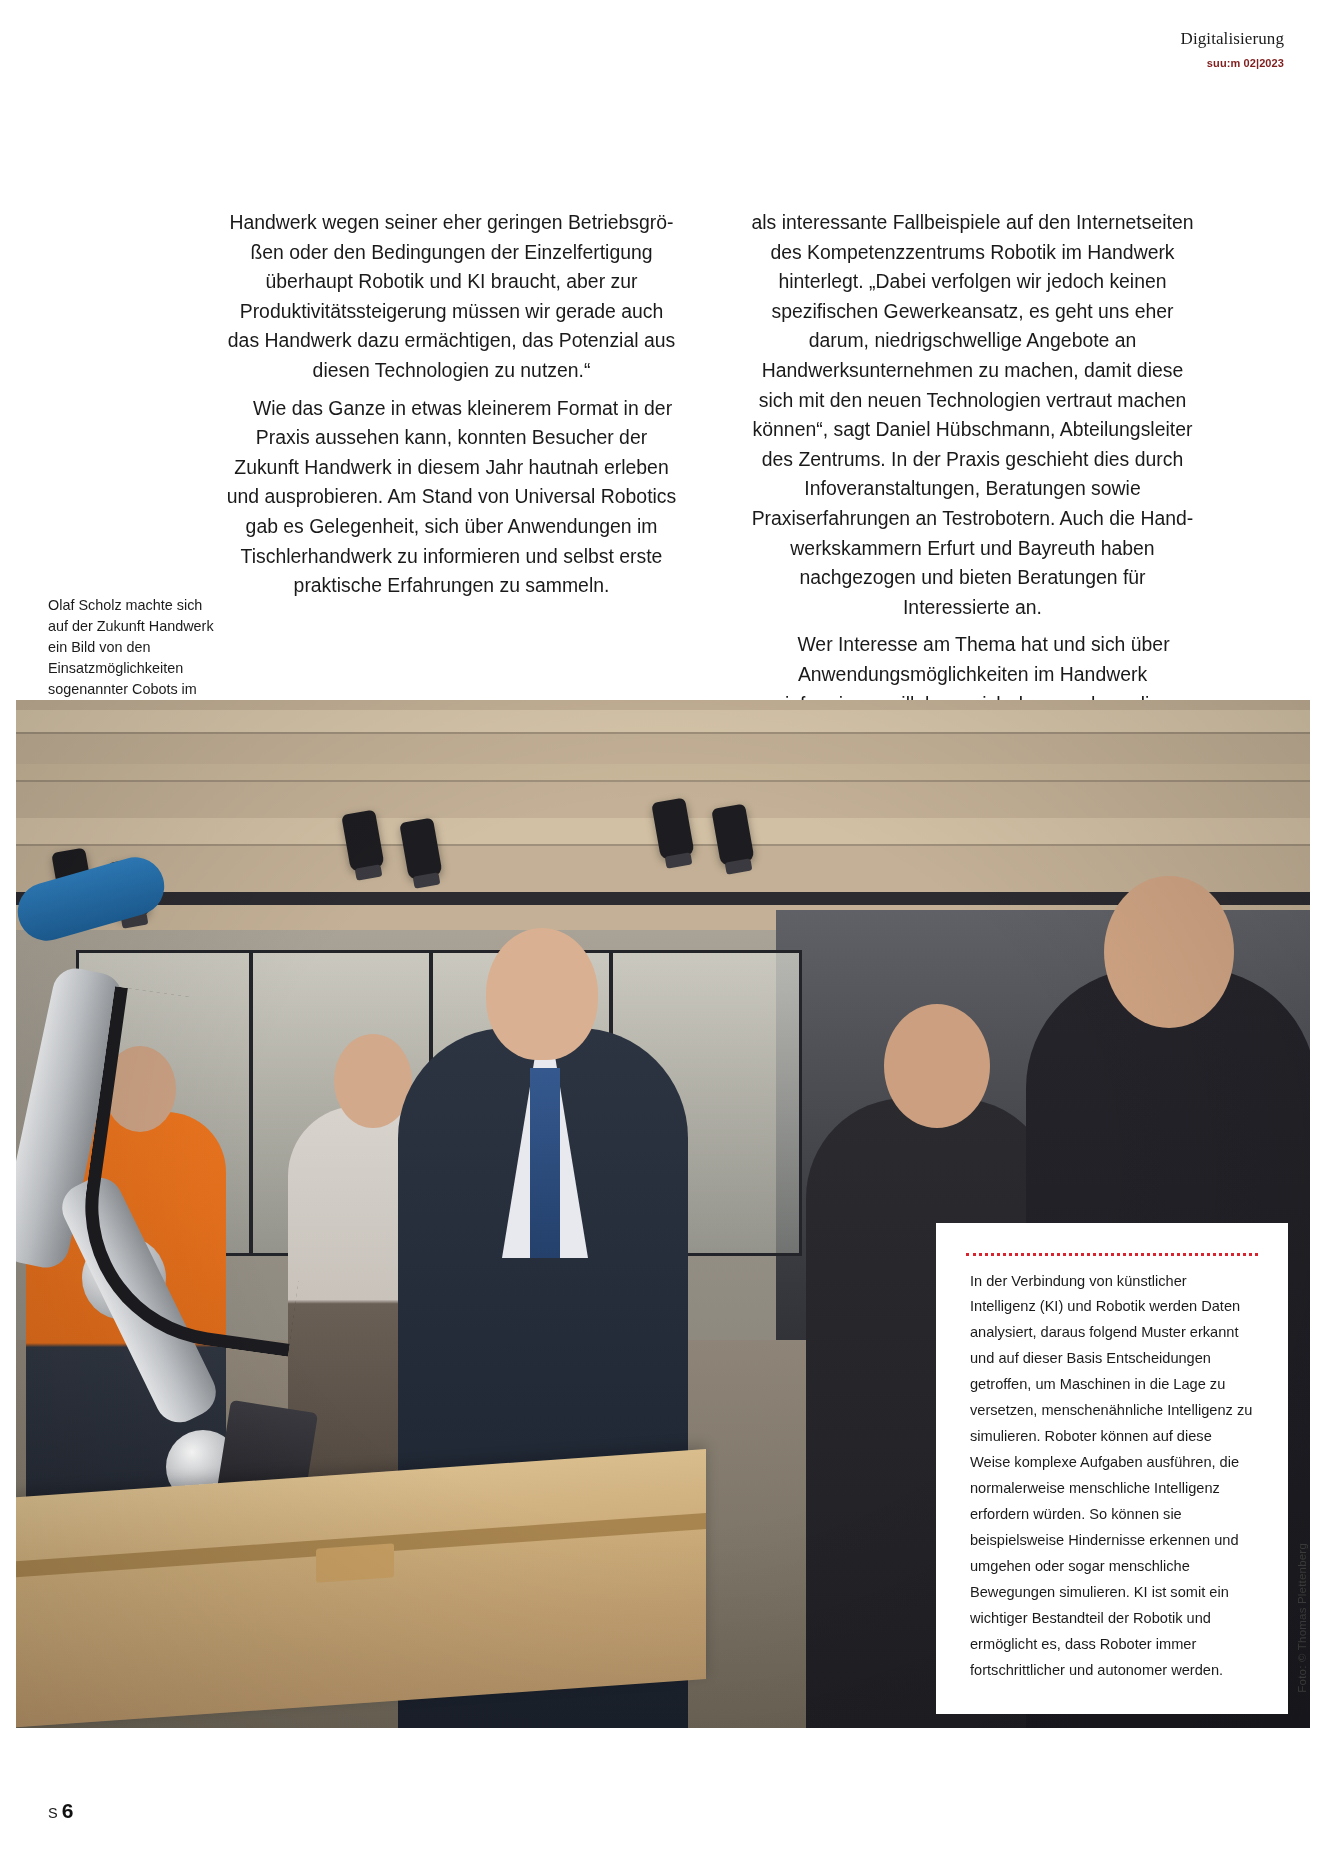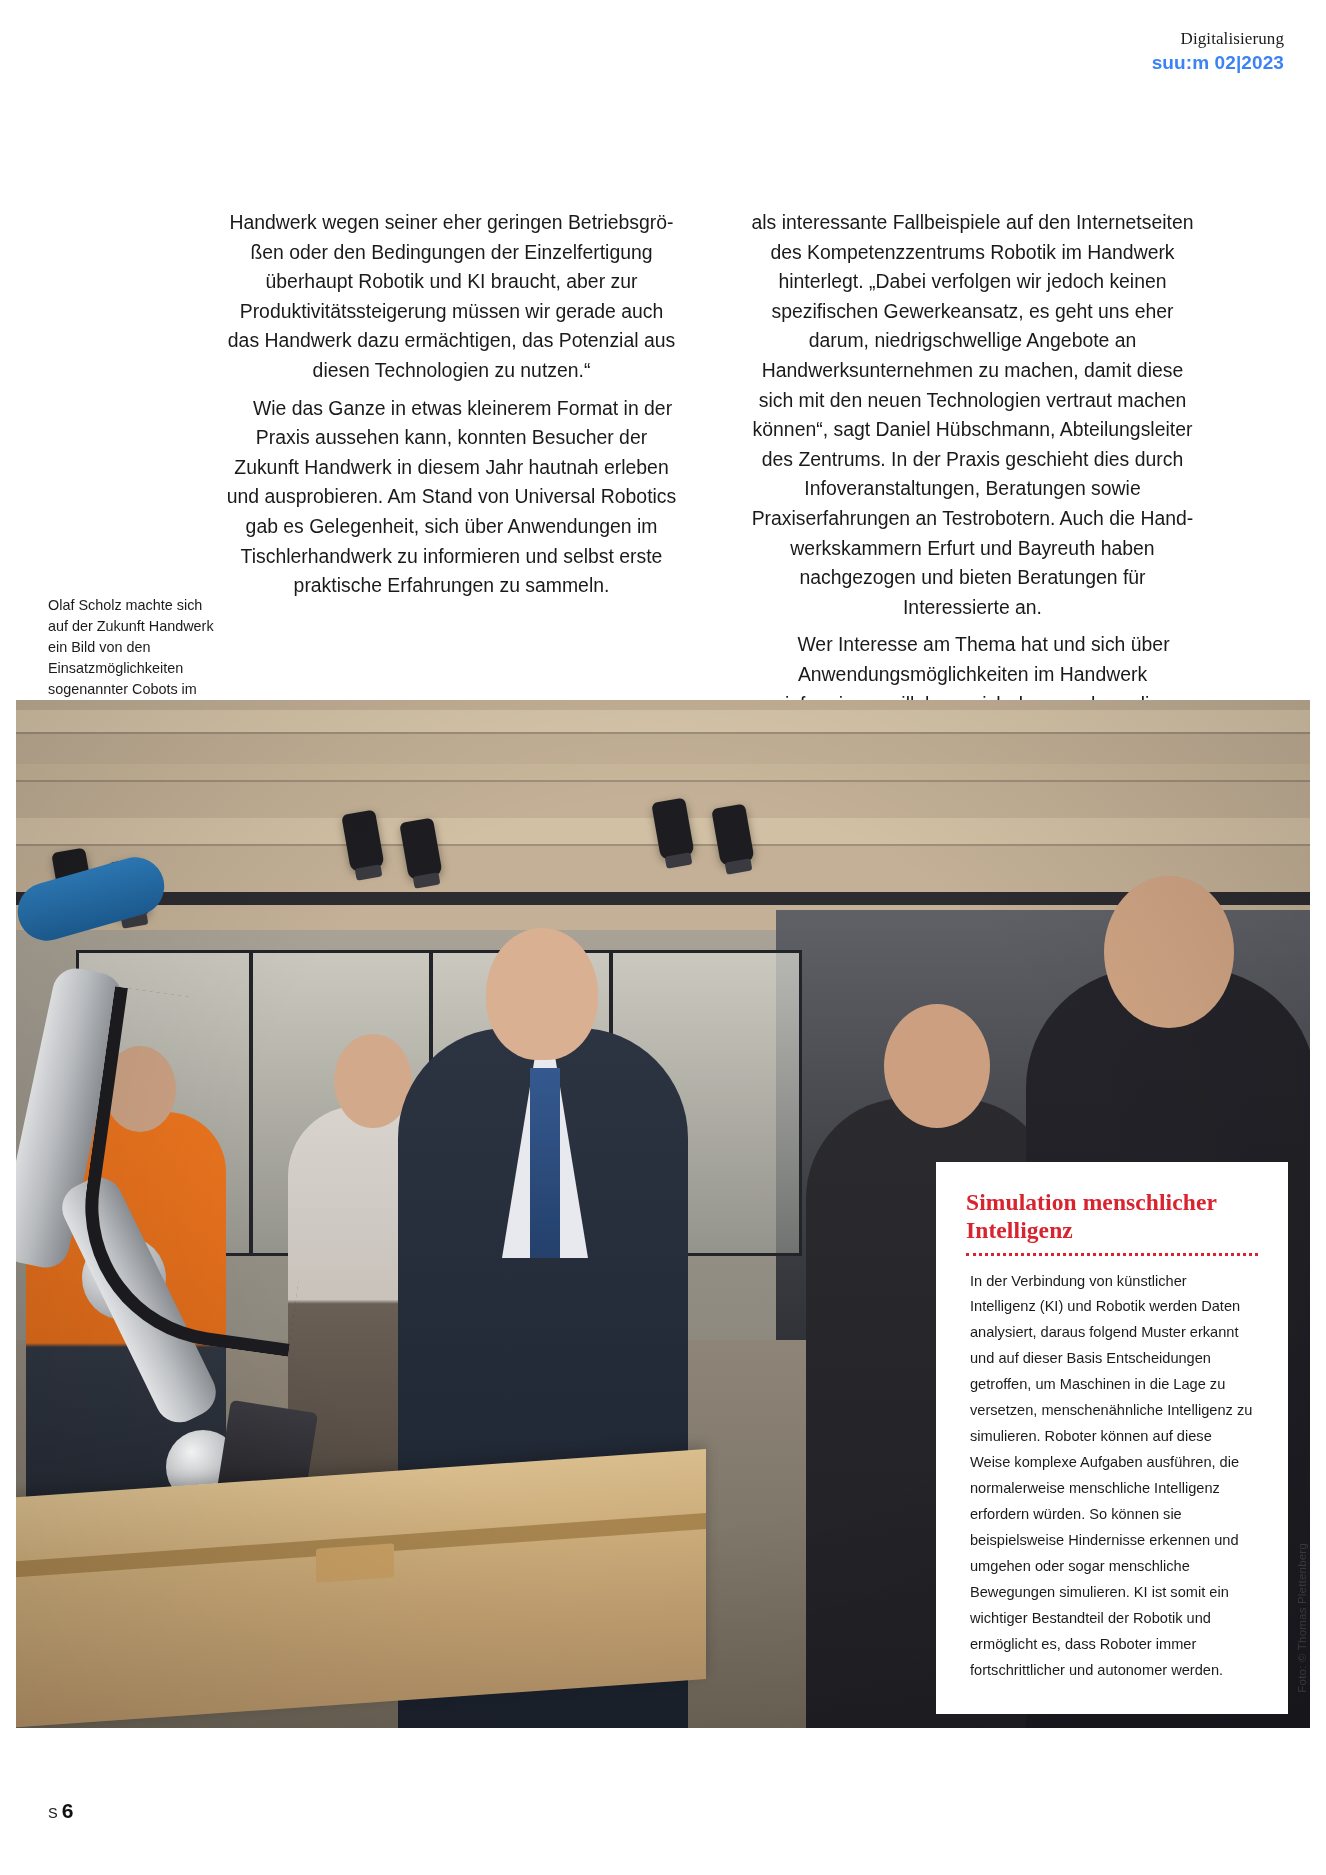--- a/index.html
+++ b/index.html
@@ -27,25 +27,25 @@
     text-align: right;
     line-height: 1.32;
   }
   .running-head .rh-section {
     font-family: "Liberation Serif", serif;
     font-size: 17px;
     color: #1a1a1a;
     letter-spacing: .1px;
   }
   .running-head .rh-issue {
-    font-size: 19px;
+    font-size: 11px;
     font-weight: bold;
-    color: #3b82f6;
+    color: #7f1d1d;
     letter-spacing: .1px;
-    margin-top: 0;
+    margin-top: 6px;
   }
 
   
   .side-caption {
     position: absolute;
     left: 48px;
     top: 595px;
     width: 168px;
     font-size: 14.4px;
     line-height: 1.46;
@@ -436,24 +436,20 @@
       <div class="gripper"></div>
 
       <div class="bench"></div>
       <div class="bench-edge"></div>
       <div class="bench-block"></div>
 
       <div class="photo-vignette"></div>
     </div>
 
     <div class="info-box">
-      <div class="info-title">
-        <span>Simulation menschlicher</span><br>
-        <span>Intelligenz</span>
-      </div>
       <div class="dotted-rule"></div>
       <p class="info-text">In der Verbindung von künstlicher Intelligenz (KI) und Robotik werden Daten analysiert, daraus folgend Muster erkannt und auf dieser Basis Entscheidungen getroffen, um Maschinen in die Lage zu versetzen, menschenähnliche Intelligenz zu simulieren. Roboter können auf diese Weise komplexe Aufgaben ausführen, die normalerweise menschliche Intelligenz erfordern würden. So können sie beispielsweise Hindernisse erkennen und umgehen oder sogar menschliche Bewegungen simulieren. KI ist somit ein wichtiger Bestandteil der Robotik und ermöglicht es, dass Roboter immer fortschrittlicher und autonomer werden.</p>
     </div>
 
     <div class="photo-credit">Foto: © Thomas Plettenberg</div>
   </div>
 
   <div class="folio">
     <span class="folio-prefix">S</span>
     <span class="folio-number">6</span>

